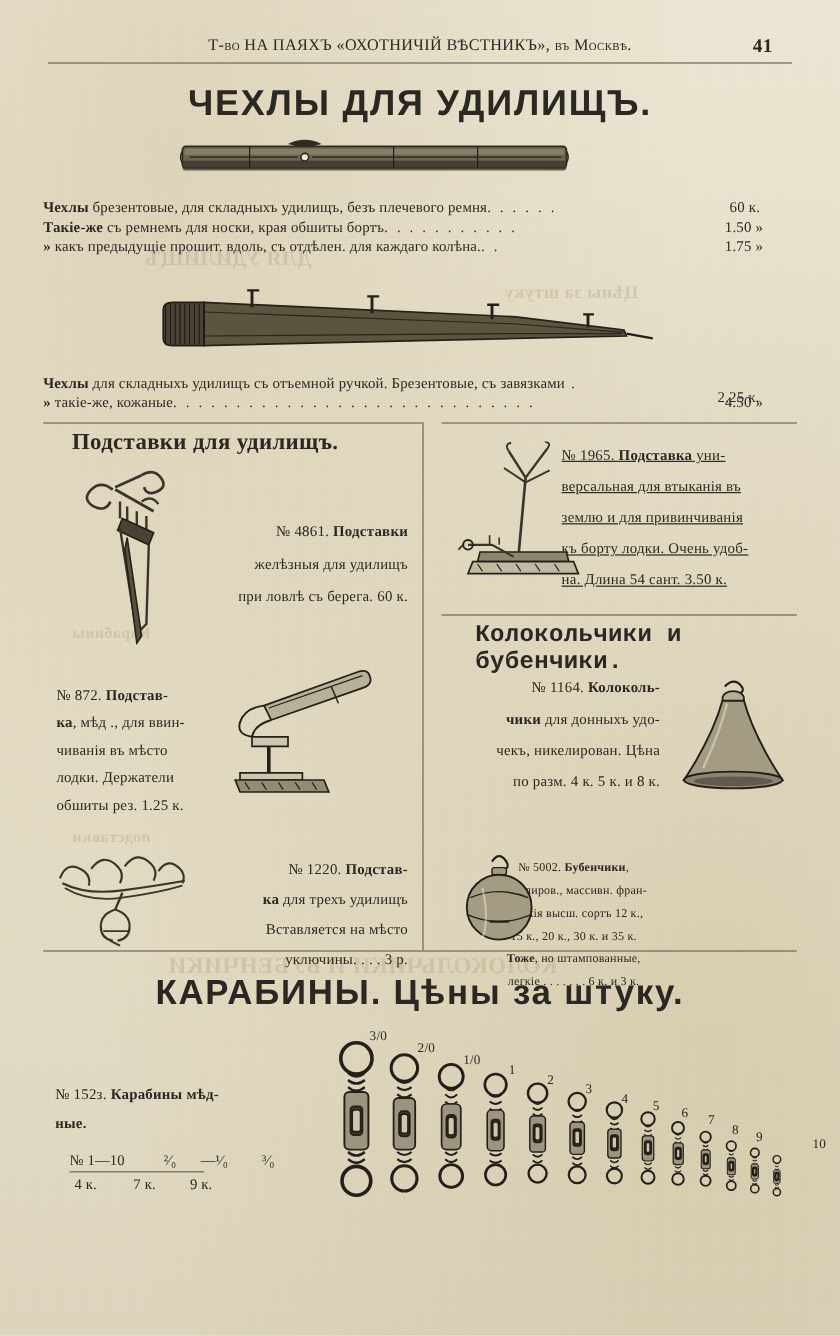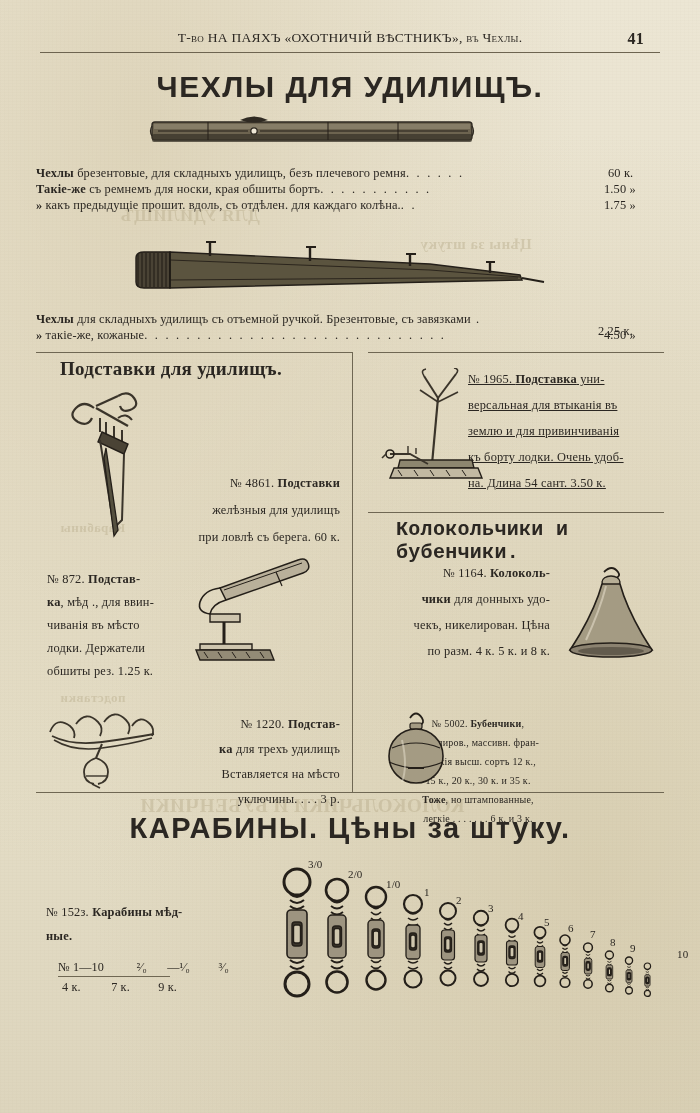--- a/index.html
+++ b/index.html
@@ -127,21 +127,21 @@
 <div class="page"></div>
 <div class="grain"></div>
 
 <div class="bleed" style="left:120px;top:206px;font-size:17px;">ДЛЯ УДИЛИЩЪ</div>
 <div class="bleed" style="left:420px;top:236px;font-size:15px;">Цѣны за штуку</div>
 <div class="bleed" style="left:60px;top:520px;font-size:13px;">Карабины</div>
 <div class="bleed" style="left:60px;top:690px;font-size:13px;">подставки</div>
 <div class="bleed" style="left:140px;top:795px;font-size:19px;">КОЛОКОЛЬЧИКИ И БУБЕНЧИКИ</div>
 
 <div class="header">
-  <span class="htxt">Т-во НА ПАЯХЪ «ОХОТНИЧІЙ ВѢСТНИКЪ», въ Чехлы.</span>
+  <span class="htxt">Т-во НА ПАЯХЪ «ОХОТНИЧІЙ ВѢСТНИКЪ», въ Москвѣ.</span>
   <span class="pageno">41</span>
 </div>
 <div class="rule"></div>
 
 <div class="title-main" id="title-cases">ЧЕХЛЫ ДЛЯ УДИЛИЩЪ.</div>
 
 <div class="ill" style="left:148px;top:112px;">
   <svg width="330" height="42" viewBox="0 0 330 42">
     <rect x="4" y="10" width="320" height="18" rx="3" fill="#6d6450" stroke="#2f2a22" stroke-width="1.4"></rect>
     <rect x="4" y="22" width="320" height="8" rx="2" fill="#3a342a" opacity=".75"></rect>
@@ -210,21 +210,21 @@
     <path d="M30 20 L62 38" class="inkline" stroke-width="2.4"></path>
     <path d="M52 30 q8 -6 14 2" class="inkline" stroke-width="2"></path>
     <path d="M40 34 L40 48 M48 38 L48 52 M56 42 L56 56" class="inkline" stroke-width="2"></path>
     <path d="M34 30 L34 44" class="inkline" stroke-width="2"></path>
     <path d="M36 44 L62 56 L58 66 L32 54 Z" fill="#4a4335" stroke="#241f19" stroke-width="1.4"></path>
     <path d="M34 52 L48 140 L56 132 L58 66" class="inkline" stroke-width="2"></path>
     <path d="M40 60 L52 142 L48 148 L38 70 Z" fill="#55503f" stroke="#241f19" stroke-width="1.3"></path>
   </svg>
 </div>
 
-<div class="para right" style="left:150px;top:430px;width:190px;margin-top:40px;">
+<div class="para right" style="left:150px;top:430px;width:190px;">
   <span>№ 4861. </span><span class="b">Подставки</span><br>
   <span>желѣзныя   для   удилищъ</span><br>
   <span>при ловлѣ съ берега. 60 к.</span>
 </div>
 
 <div class="para" style="left:47px;top:568px;width:130px;line-height:23px;">
   <span>№ 872. </span><span class="b">Подстав-</span><br>
   <span class="b">ка</span><span>, мѣд ., для ввин-</span><br>
   <span>чиванія  въ  мѣсто</span><br>
   <span>лодки.  Держатели</span><br>

